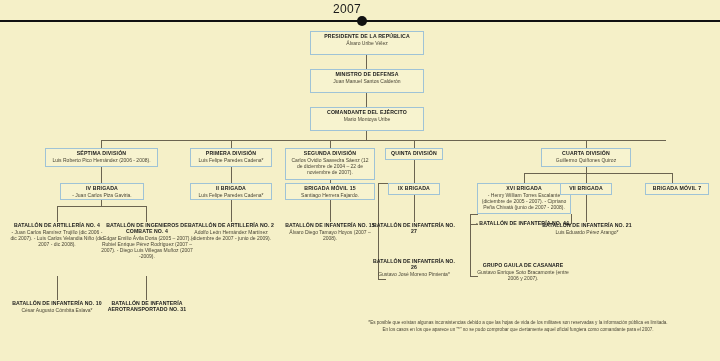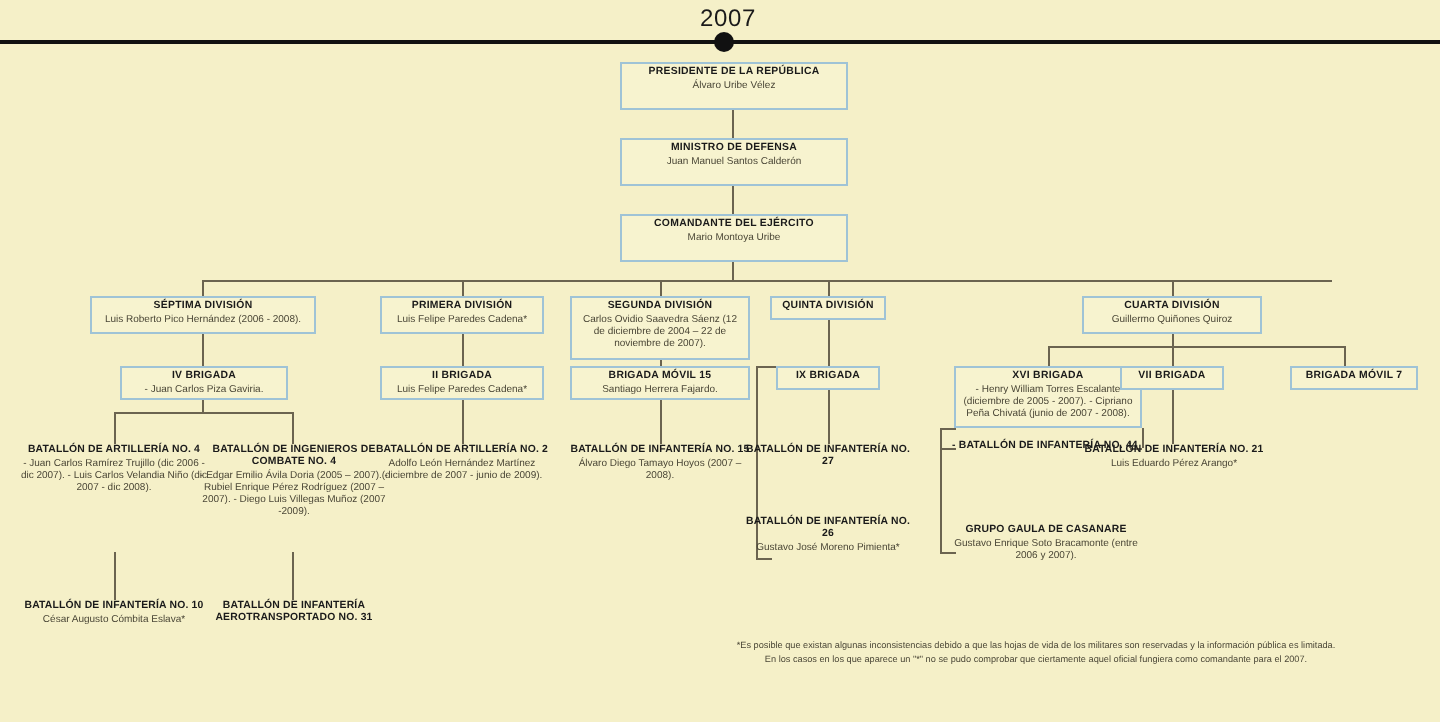--- a/index.html
+++ b/index.html
@@ -33,21 +33,21 @@
     position: absolute;
     left: 357px;
     top: 16px;
     width: 10px;
     height: 10px;
     border-radius: 50%;
     background: #111;
   }
   .timeline-year {
     position: absolute;
-    left: 324px;
+    left: 307px;
     top: 2px;
     width: 80px;
     text-align: center;
     font-size: 12px;
     color: #1a1a1a;
     letter-spacing: .3px;
   }
 
   
   .ln {

